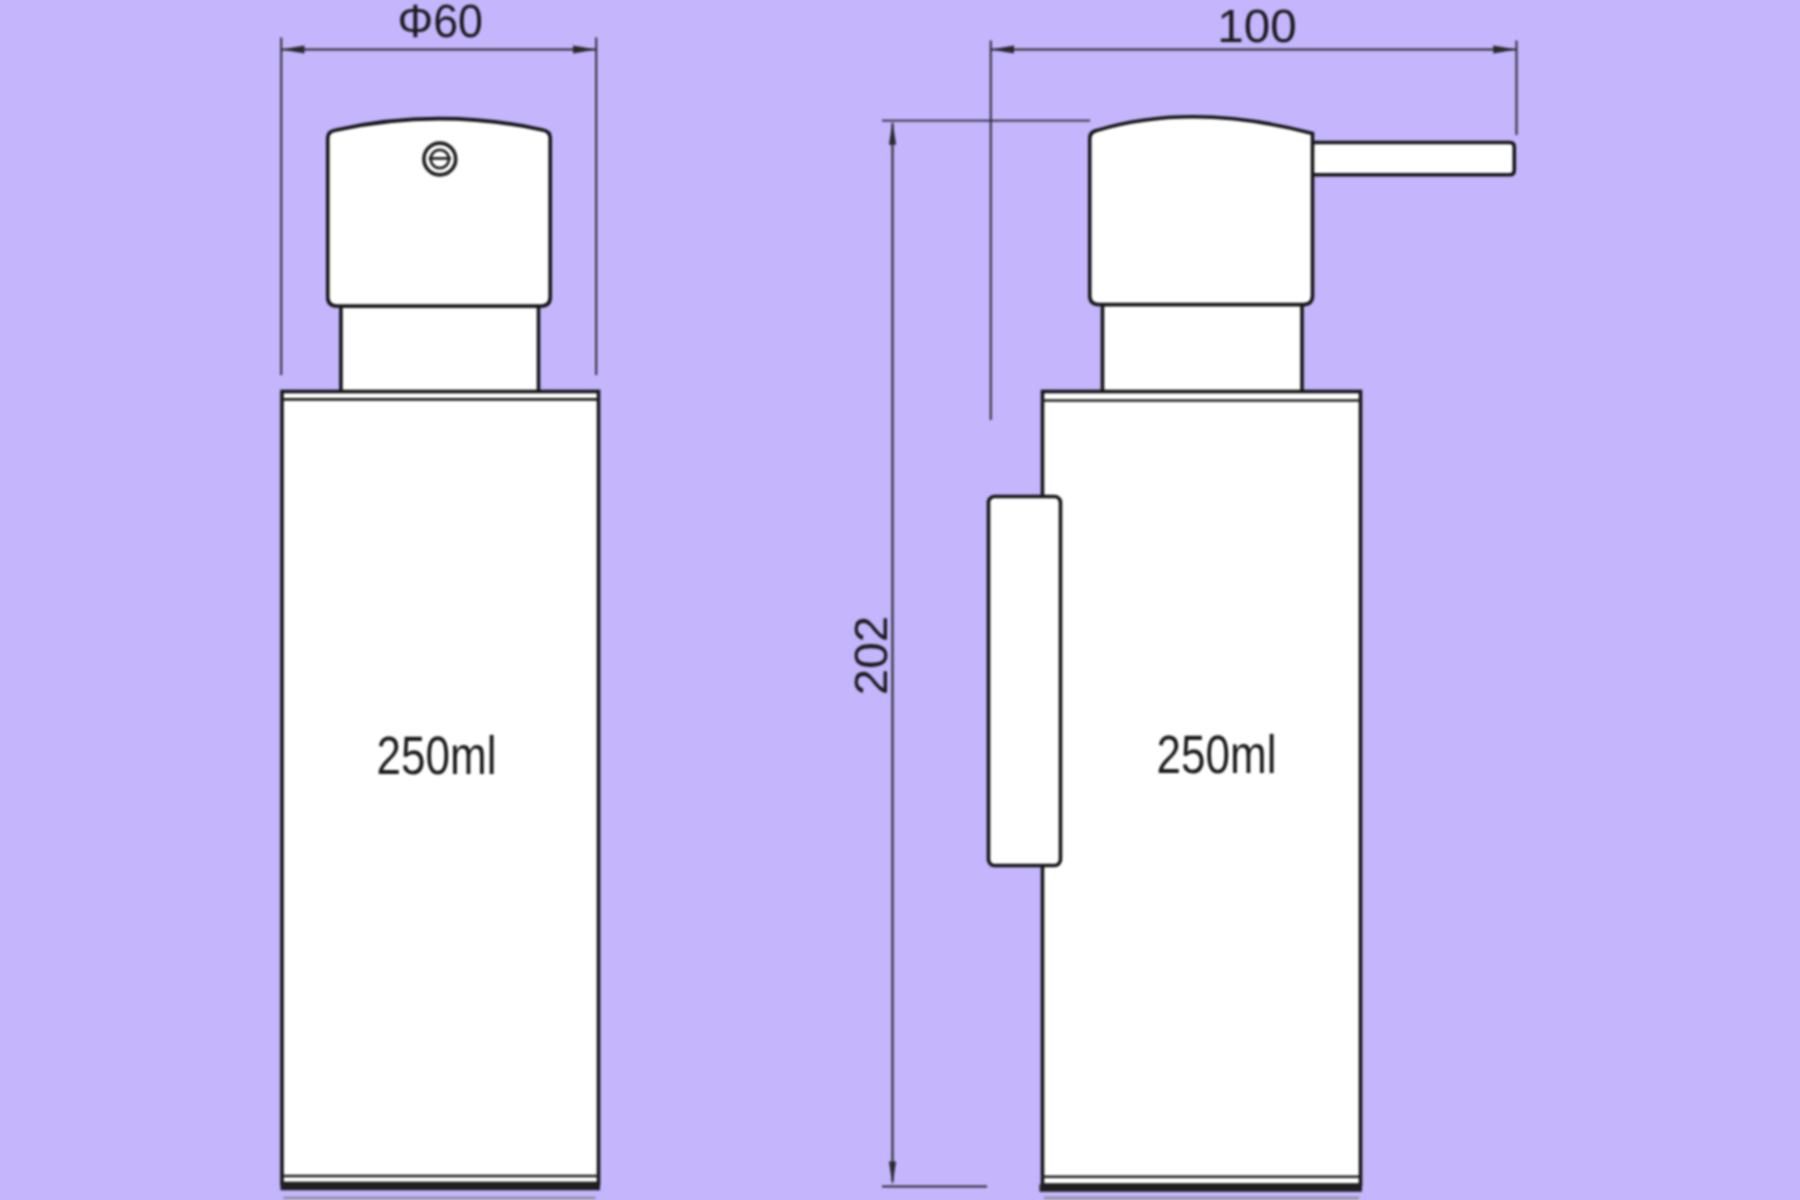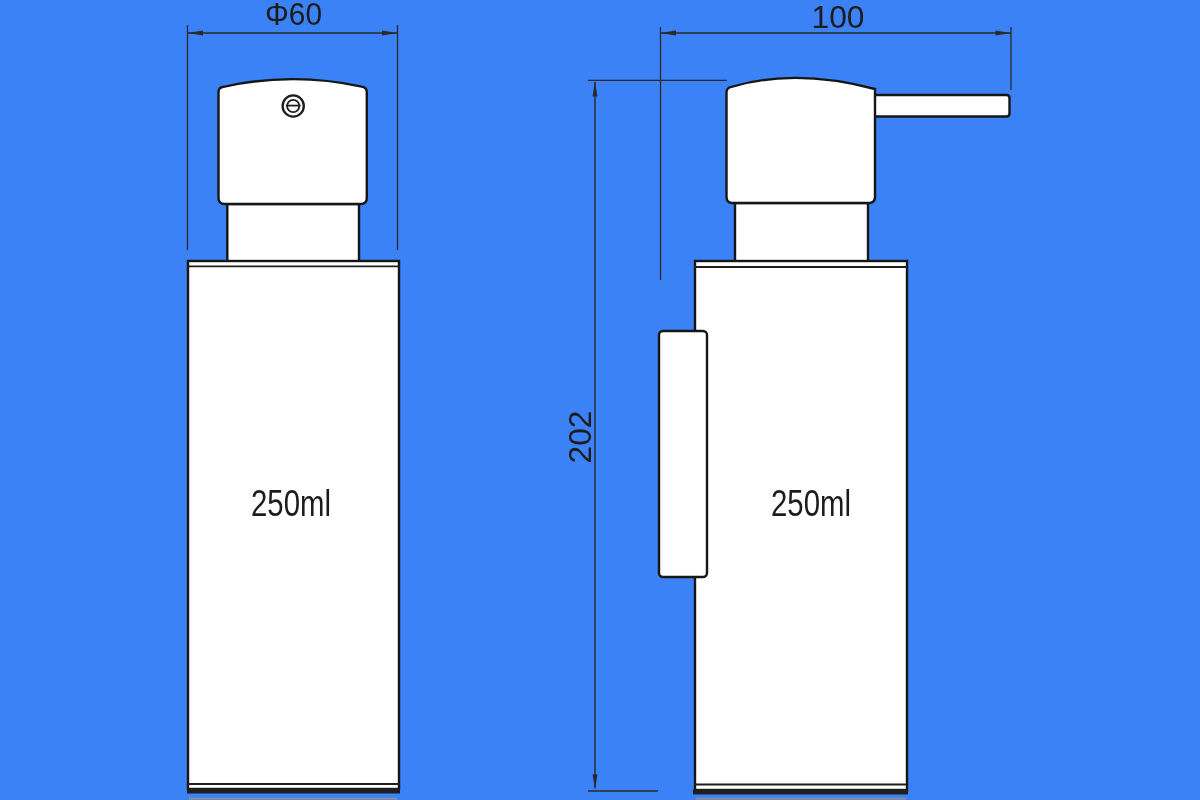--- a/index.html
+++ b/index.html
@@ -1,17 +1,17 @@
 <!DOCTYPE html>
 <html><head>
 <meta charset="utf-8">
 <title>Soap dispenser drawing</title>
 <style>
   html,body{margin:0;padding:0;background:#ffffff;}
-  .page{width:1200px;height:800px;position:relative;background:#3b82f6;overflow:hidden;text-align:right;}
+  .page{width:1200px;height:800px;position:relative;background:#c4b5fd;overflow:hidden;text-align:right;}
   svg{filter:blur(0.55px);}
   svg text{font-family:"Liberation Sans", sans-serif;fill:#1c1c1c;}
 </style>
 </head>
 <body>
 <div class="page">
 <svg width="1200" height="800" viewBox="0 0 1200 800">
   <defs></defs>
 
   <text x="293.5" y="24.5" font-size="31" text-anchor="middle" textLength="57" lengthAdjust="spacingAndGlyphs">Φ60</text>

